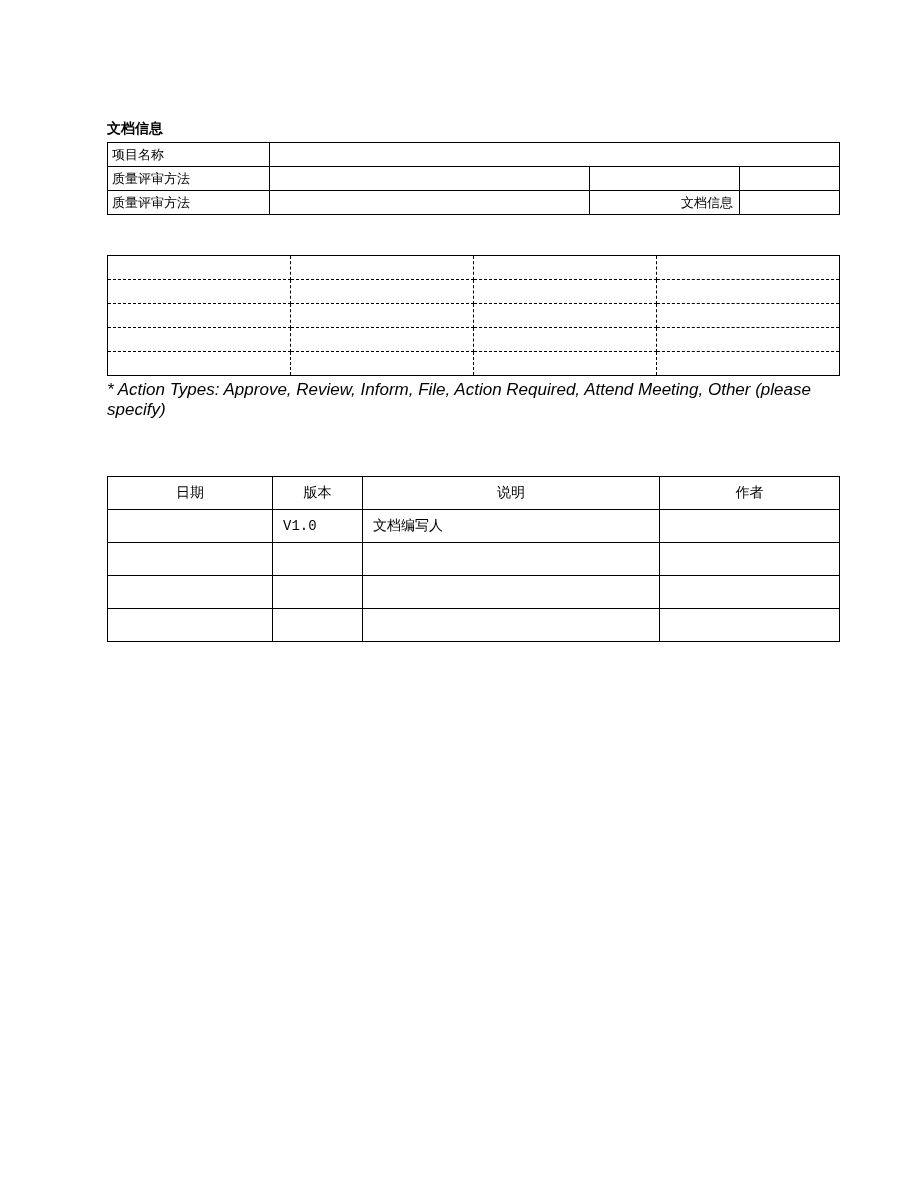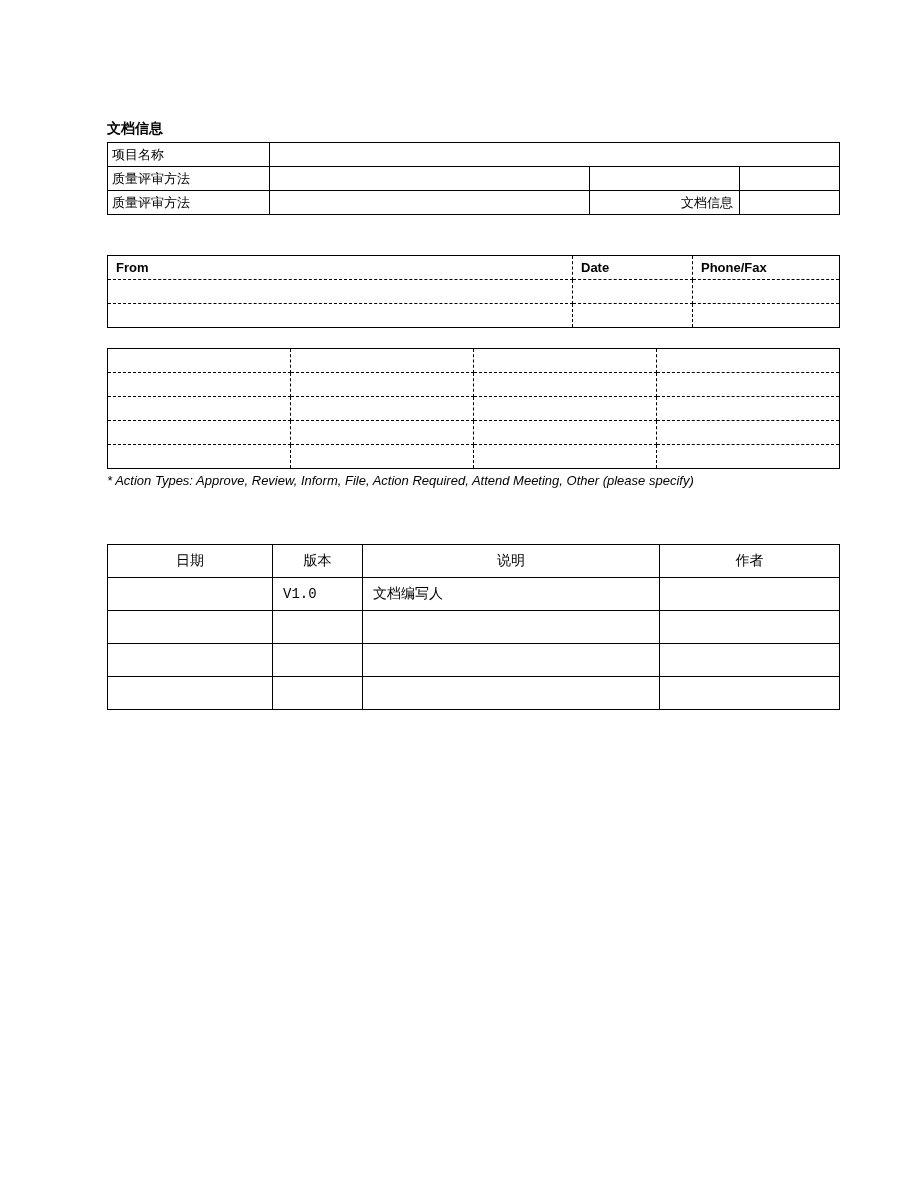--- a/index.html
+++ b/index.html
@@ -58,21 +58,21 @@
       font-size: 13px;
     }
     .dash-table tr:last-child td { border-bottom: none; }
     .dash-table th:last-child, .dash-table td:last-child { border-right: none; }
     .dash-table th { font-weight: bold; }
 
     .sub { margin-top: 20px; }
 
     .note {
       font-style: italic;
-      font-size: 13px;
+      font-size: 17px;
       margin-top: 4px;
     }
 
     
     .rev-section { margin-top: 56px; }
     .rev-table {
       width: 100%;
       border-collapse: collapse;
       border-radius: 25px;
     }
@@ -117,39 +117,20 @@
       <td></td>
       <td class="info-label-r">文档信息</td>
       <td class="info-val-r"></td>
     </tr>
   </tbody>
     </table>
 </div>
 
 <div class="section">
 
-  <table class="dash-table">
-    <tbody>
-        <tr>
-      <th style="width:465px">From</th>
-      <th style="width:120px">Date</th>
-      <th>Phone/Fax</th>
-    </tr>
-    <tr>
-          <td></td>
-          <td></td>
-          <td></td>
-        </tr>
-    <tr>
-          <td></td>
-          <td></td>
-          <td></td>
-        </tr>
-  </tbody>
-    </table>
 
   <table class="dash-table sub">
     <tbody>
     <tr>
           <td></td>
           <td></td>
           <td></td>
           <td></td>
         </tr>
     <tr>

